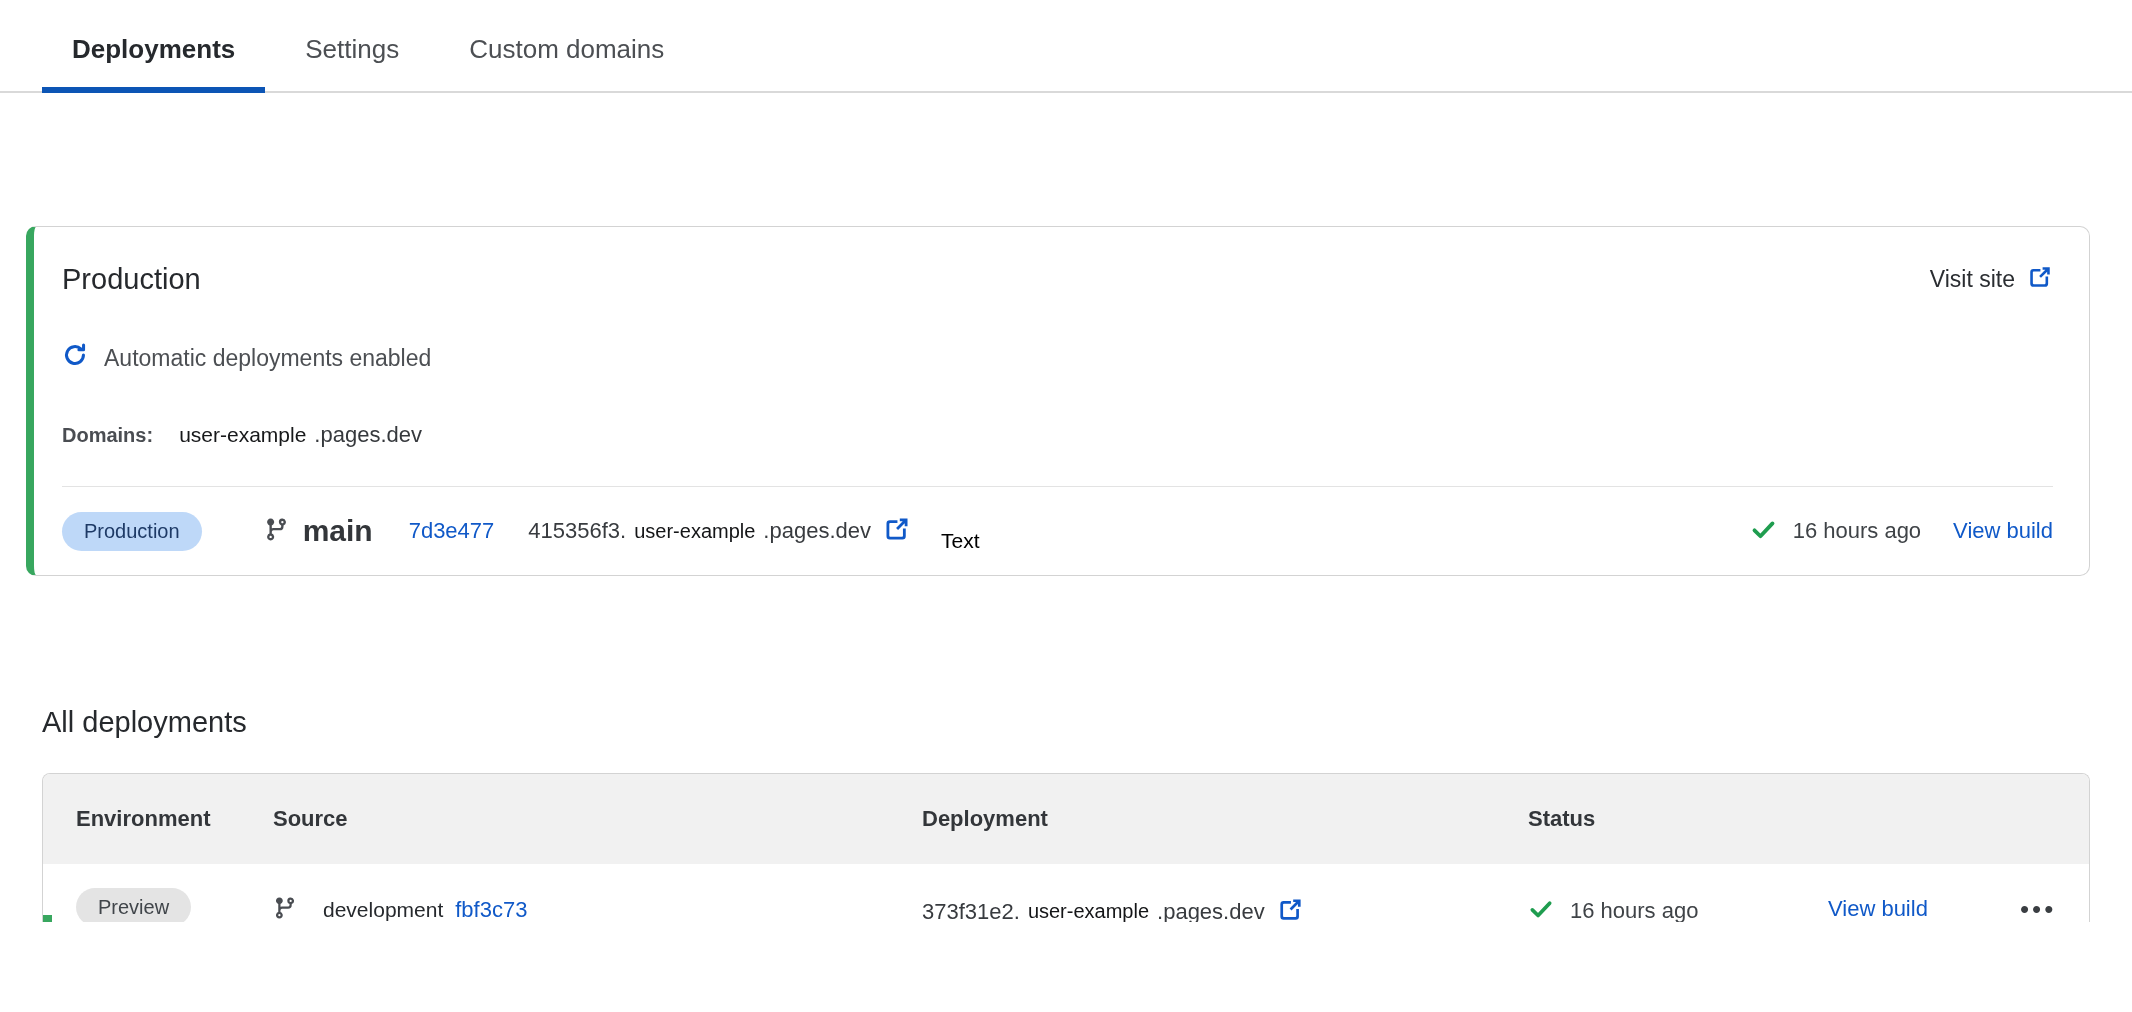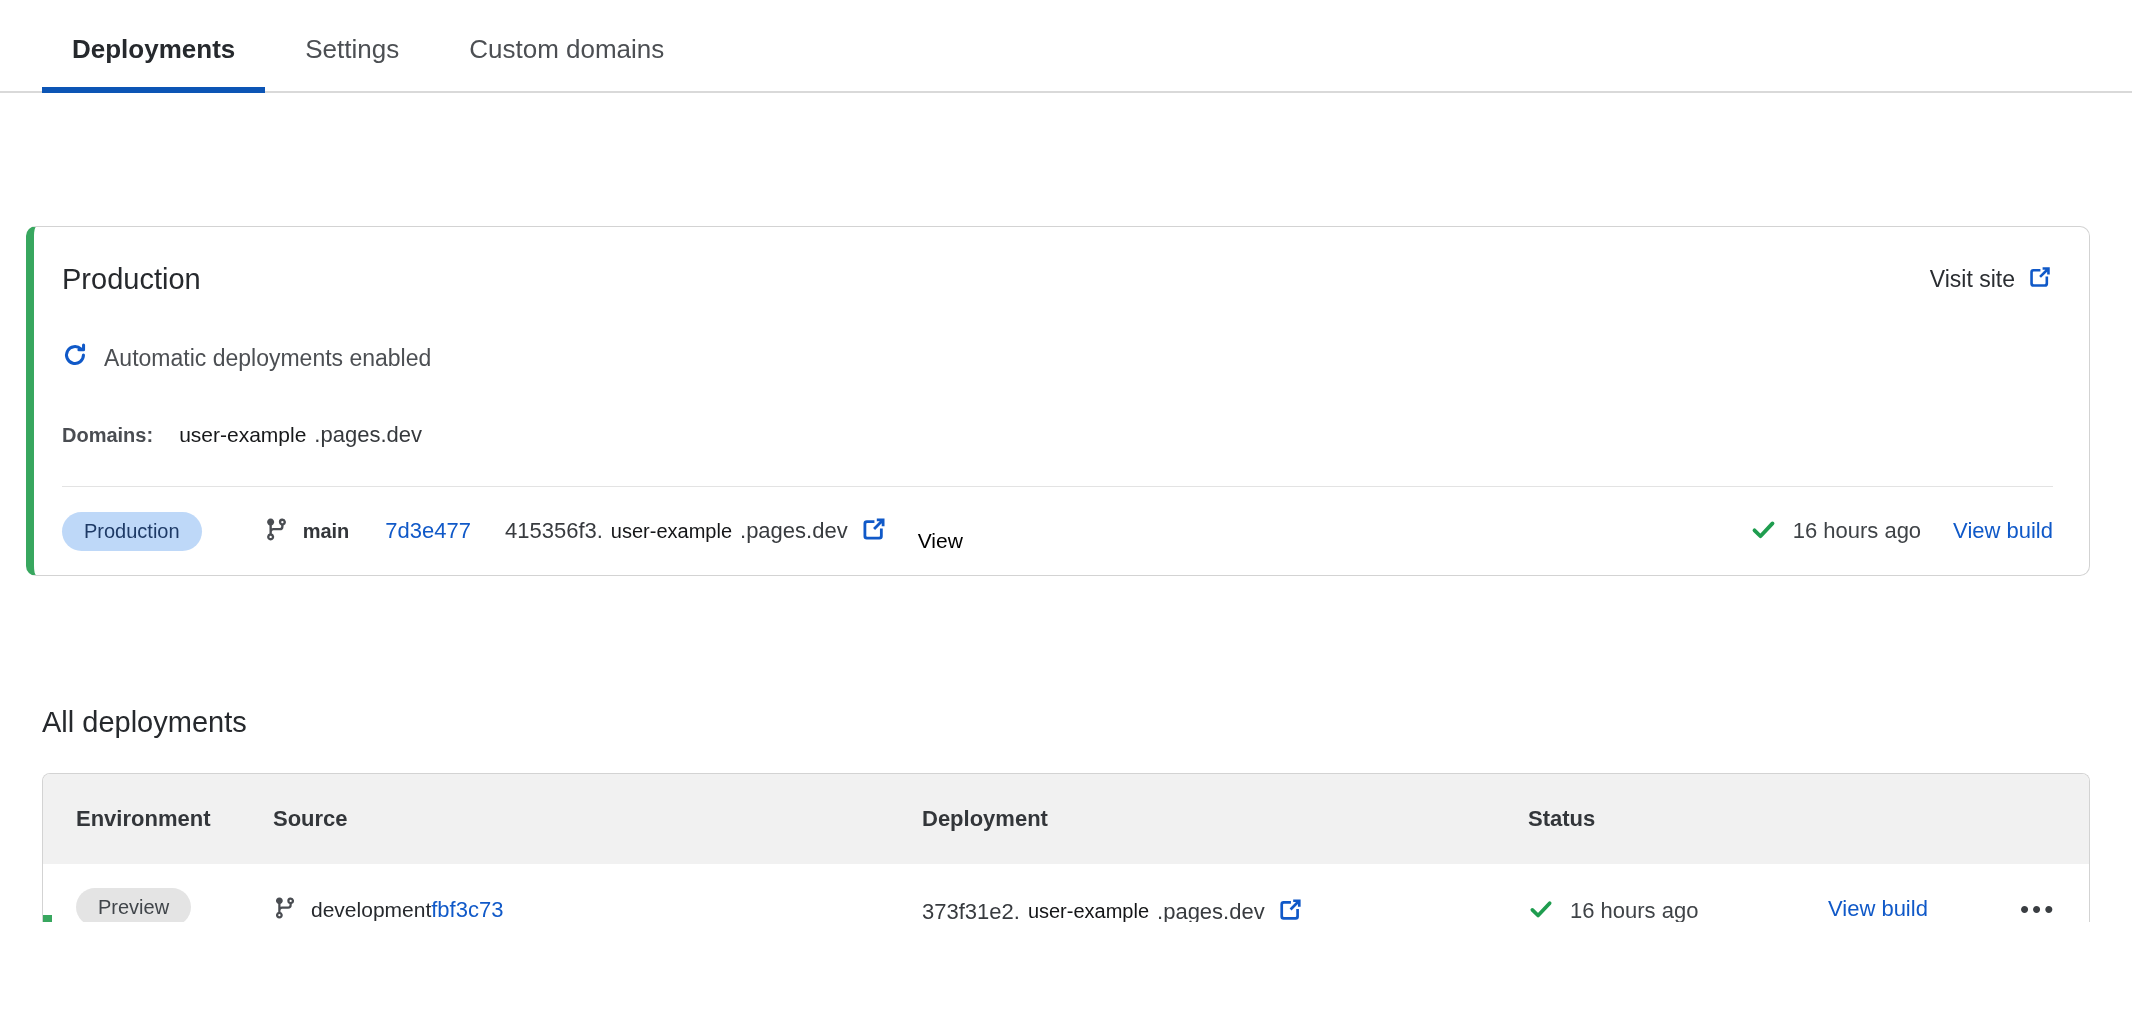--- a/index.html
+++ b/index.html
@@ -132,21 +132,21 @@
     color:var(--badge-blue-text);
   }
   .badge.preview{
     background:var(--badge-gray-bg);
     color:var(--badge-gray-text);
   }
   .branch-icon{color:#4a4d52;flex:0 0 auto;}
   .deploy-row .branch-icon{margin-left:62px;}
   .branch-name{
     margin-left:14px;
-    font-size:20px;
+    font-size:30px;
     font-weight:700;
     color:#33363a;
   }
   .commit-link{
     margin-left:36px;
     font-size:22px;
     color:var(--accent-blue);
     text-decoration:none;
     cursor:pointer;
   }
@@ -220,21 +220,21 @@
     height:141px;
     border-bottom:1px solid #d9d9d9;
     background:#fff;
   }
   .col-env{width:230px;padding-left:33px;flex:0 0 auto;}
   .col-source{width:643px;flex:0 0 auto;}
   .col-dep{width:604px;padding-left:6px;flex:0 0 auto;}
   .col-status{width:308px;padding-left:8px;flex:0 0 auto;}
   .col-view{width:192px;flex:0 0 auto;}
   .col-menu{flex:1;}
-  .source-line1{display:flex;align-items:center;}
+  .source-line1{display:flex;align-items:center;gap:12px;}
   .source-branch{
     margin-left:14px;
     font-size:21px;
     color:#26292d;
   }
   .source-commit{
     font-size:22px;
     color:var(--accent-blue);
     text-decoration:none;
     cursor:pointer;
@@ -321,21 +321,21 @@
     <a class="commit-link">7d3e477</a>
     <span class="dep-id">415356f3.</span>
     <span class="dep-host">user-example</span>
     <span class="dep-suffix">.pages.dev</span>
     <span class="dep-ext">
       <svg width="28" height="28" viewBox="0 0 16 16" fill="currentColor">
           <path d="M3.9 3h4.35v1.6H4.1a.5.5 0 0 0-.5.5v6.8a.5.5 0 0 0 .5.5h6.8a.5.5 0 0 0 .5-.5V7.75H13v4.35A1.9 1.9 0 0 1 11.1 14H3.9A1.9 1.9 0 0 1 2 12.1V4.9A1.9 1.9 0 0 1 3.9 3Z"></path>
           <path d="M9.6 2H14v4.4h-1.6V4.73L8.6 8.53 7.47 7.4l3.8-3.8H9.6V2Z"></path>
         </svg>
     </span>
-    <span class="annotation">View</span>
+    <span class="annotation">Text</span>
     <span class="spacer"></span>
     <span class="check-icon">
       <svg width="27" height="27" viewBox="0 0 24 24" fill="none" stroke="currentColor" stroke-width="3.4" stroke-linecap="round" stroke-linejoin="round">
           <path d="M4 12.8 9.3 18 20 6.6"></path>
         </svg>
     </span>
     <span class="time-text">16 hours ago</span>
     <a class="view-build">View build</a>
   </div>
 </section>

